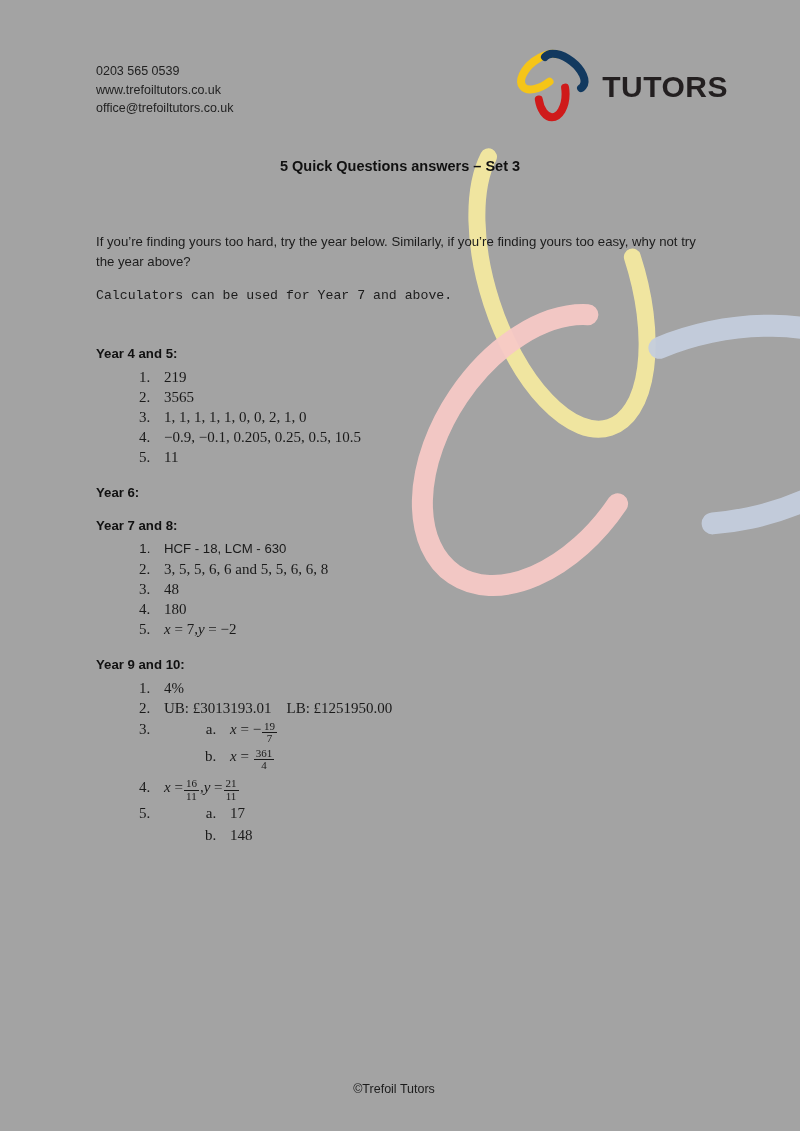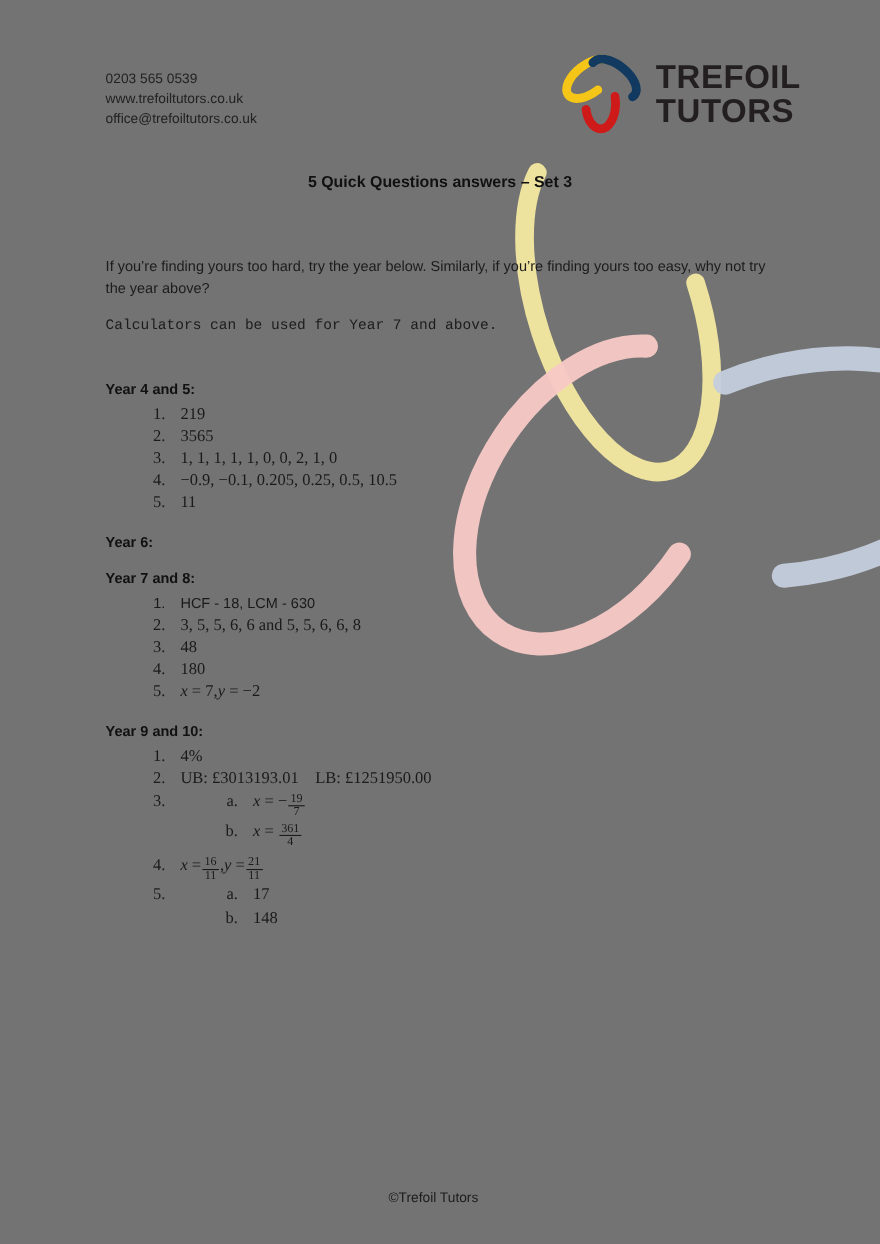--- a/index.html
+++ b/index.html
@@ -8,21 +8,21 @@
     background: #ffffff;
   }
   body {
     font-family: "Liberation Sans", sans-serif;
     color: #1a1a1a;
   }
   #page {
     position: relative;
     width: 800px;
     height: 1131px;
-    background: #737373;
+    background: #a3a3a3;
     overflow: hidden;
   }
 
   
   #watermark {
     position: absolute;
     left: 370px;
     top: 130px;
     width: 520px;
     height: 520px;
@@ -187,21 +187,20 @@
         <g fill="none" stroke-linecap="round">
 
           <ellipse cx="37" cy="34" rx="16" ry="30" transform="rotate(52 37 34)" stroke="#f5c518" stroke-width="10" stroke-dasharray="128 70" stroke-dashoffset="24"></ellipse>
 
           <ellipse cx="65" cy="34" rx="16" ry="30" transform="rotate(-52 65 34)" stroke="#12395f" stroke-width="10" stroke-dasharray="128 70" stroke-dashoffset="88"></ellipse>
 
           <ellipse cx="50" cy="62" rx="17" ry="29" stroke="#cf1a1a" stroke-width="10" stroke-dasharray="126 72" stroke-dashoffset="60"></ellipse>
         </g>
       </svg>
       <div id="logo-text">
-        <div>TREFOIL</div>
         <div>TUTORS</div>
       </div>
     </div>
   </div>
 
   <div id="content">
 
     <h1 class="doc-title">5 Quick Questions answers – Set 3</h1>
 
     <div id="intro">

